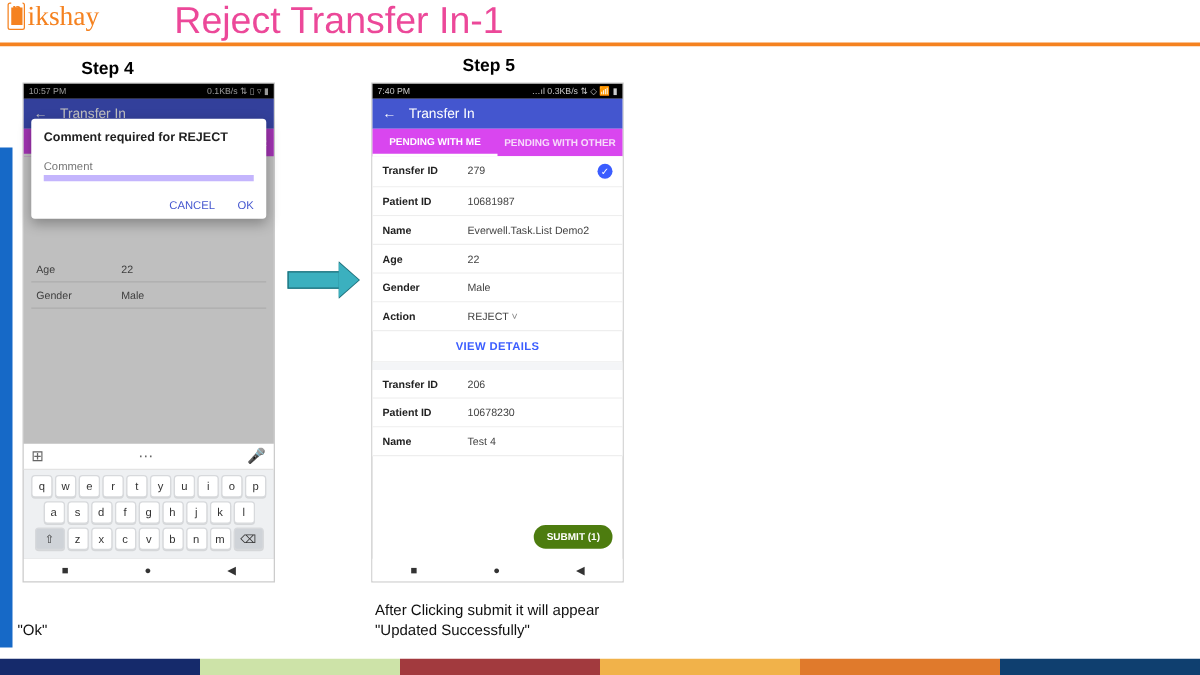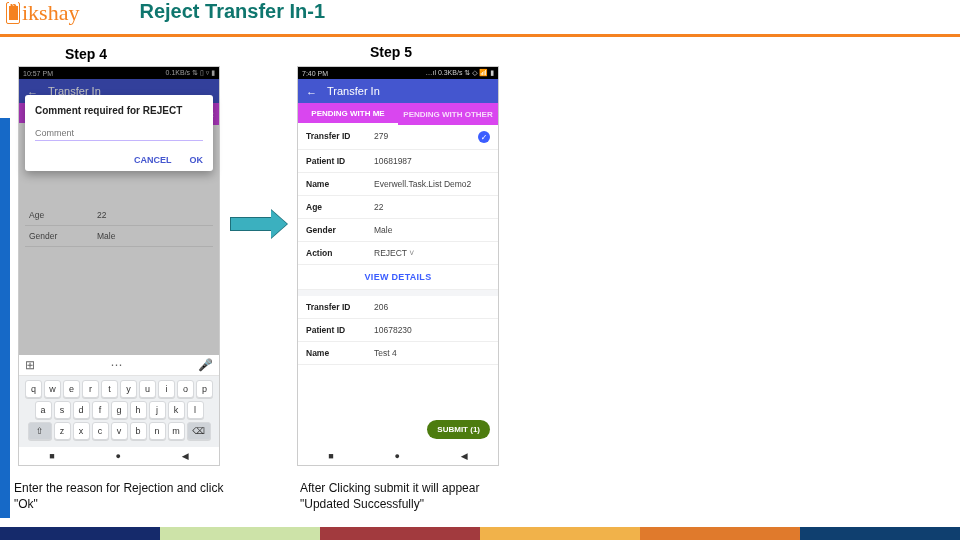--- a/index.html
+++ b/index.html
@@ -5,21 +5,21 @@
   *{box-sizing:border-box;margin:0;padding:0;font-family:Arial,Helvetica,sans-serif}
   body{width:960px;height:540px;background:#fff;position:relative;overflow:hidden}
 
   
   .titlebar{position:absolute;left:0;right:0;top:0;height:34px;display:flex;align-items:flex-start}
   .logo{display:flex;align-items:center;gap:2px;margin-left:6px}
   .logo-phone{width:14px;height:22px;border:1.5px solid #F58220;border-radius:2px;position:relative;background:#fff}
   .logo-phone::after{content:"";position:absolute;top:3px;left:1.5px;right:1.5px;bottom:3px;background:#F58220}
   .logo-phone::before{content:"n";position:absolute;top:-3px;left:2px;font-size:12px;font-weight:bold;color:#F58220;background:#fff;width:9px;text-align:center}
   .logo-word{font-size:22px;font-weight:500;color:#F58220;letter-spacing:0;font-family:"Segoe Script","Comic Sans MS",cursive}
-  .slide-title{font-size:20px;color:#0f766e;margin-left:60px;font-weight:700}
+  .slide-title{font-size:30px;color:#ec4899;margin-left:60px;font-weight:400}
   .orange-rule{position:absolute;top:34px;left:0;right:0;height:3px;background:#F58220}
 
   .steplabel{position:absolute;font-weight:bold;font-size:14px;color:#000}
 
   
   .phone{position:absolute;width:202px;border:1px solid #ccc;background:#fff;font-size:9px;color:#222}
   .statusbar{background:#000;color:#ccc;height:12px;font-size:7px;display:flex;justify-content:space-between;align-items:center;padding:0 4px}
   .appbar{background:#4456CF;color:#fff;height:24px;display:flex;align-items:center;gap:10px;padding:0 8px;font-size:11px;font-weight:500}
   .tabs{background:#d946ef;color:#fff;display:flex;height:22px;font-size:8px;font-weight:600}
   .tabs div{flex:1;display:flex;align-items:center;justify-content:center;opacity:.8}
@@ -28,22 +28,22 @@
   .row .k{width:68px;color:#222;font-weight:600;font-size:8.5px}
   .row .v{flex:1;color:#444;font-size:8.5px}
   .viewdetails{color:#3b5dff;text-align:center;font-weight:700;padding:7px 0;border-bottom:1px solid #eee;font-size:9px;letter-spacing:.3px}
   .submit{position:absolute;right:8px;bottom:26px;background:#4d7c0f;color:#fff;font-size:8px;font-weight:700;border-radius:12px;padding:5px 10px}
   .navbuttons{height:18px;display:flex;justify-content:space-around;align-items:center;color:#333;font-size:9px}
   .check{width:12px;height:12px;border-radius:50%;background:#3b5dff;color:#fff;font-size:8px;display:inline-flex;align-items:center;justify-content:center}
 
   .overlay{position:absolute;inset:0;background:rgba(0,0,0,.25)}
   .dialog{position:absolute;left:6px;right:6px;top:28px;background:#fff;border-radius:3px;padding:10px 10px 6px 10px;box-shadow:0 4px 10px rgba(0,0,0,.3)}
   .dialog h4{font-size:10px;font-weight:700;color:#222;margin-bottom:10px}
-  .dialog input{width:100%;border:none;border-bottom:1px solid #c4b5fd;font-size:9px;padding:2px 0;outline:none}
-  .dialog .btns{display:flex;justify-content:flex-end;gap:18px;margin-top:14px;font-size:9px;font-weight:700;color:#4456CF}
+  .dialog input{width:100%;border:none;border-bottom:5px solid #c4b5fd;font-size:9px;padding:2px 0;outline:none}
+  .dialog .btns{display:flex;justify-content:flex-end;gap:18px;margin-top:14px;font-size:9px;font-weight:400;color:#4456CF}
   .kb{background:#eef0f2;padding:4px 2px}
   .kb-row{display:flex;justify-content:center;gap:2px;margin-bottom:3px}
   .key{background:#fff;border:1px solid #d7d9dc;border-radius:3px;width:17px;height:18px;font-size:9px;display:flex;align-items:center;justify-content:center;color:#333;box-shadow:0 1px 0 rgba(0,0,0,.1)}
   .key.w{width:24px}.key.ww{width:30px}.key.sp{flex:1;max-width:74px}.key.dark{background:#cfd3d8}
   .predict{display:flex;justify-content:space-between;align-items:center;background:#fff;border-bottom:1px solid #e3e3e3;padding:3px 6px}
   .predict span{color:#666;font-size:12px;text-align:center}
 
   .behind{position:absolute;left:6px;right:6px;top:138px;color:#555;font-size:8.5px}
   .behind .brow{display:flex;padding:5px 4px;border-bottom:1px solid #e8e8e8}
   .brow .k{width:68px}
@@ -228,21 +228,21 @@
     </div>
   <div class="submit">SUBMIT (1)</div>
   <div class="navbuttons" style="position:absolute;bottom:0;left:0;right:0;background:#fff">
     <span>■</span>
     <span>●</span>
     <span>◀</span>
   </div>
 </div>
 
 <div class="caption" style="left:14px;top:480px">
-  <span>Enter the reason for Rejection and click</span><br>
+  <br>
   <span>"Ok"</span>
 </div>
 <div class="caption" style="left:300px;top:480px">
   <span>After Clicking submit it will appear</span><br>
   <span>"Updated Successfully"</span>
 </div>
 
 <div class="footer" id="footer">
     <div style="background: rgb(21, 42, 107);"></div>
     <div style="background: rgb(205, 227, 168);"></div>

